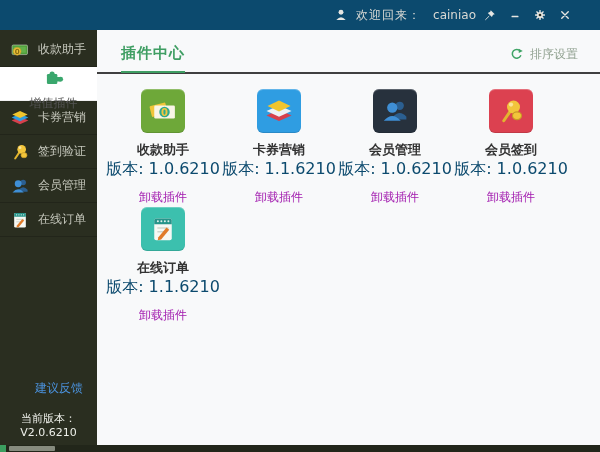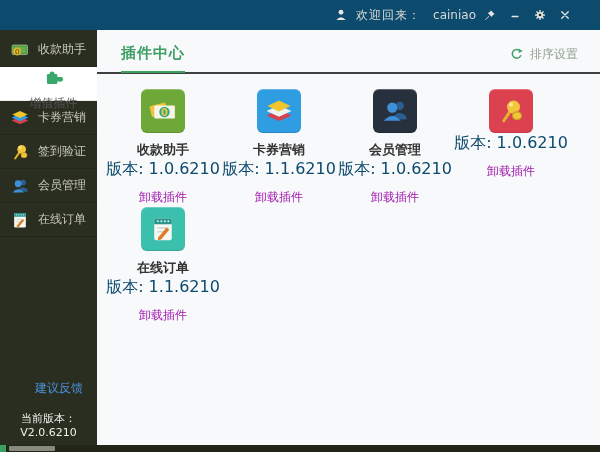--- a/index.html
+++ b/index.html
@@ -297,20 +297,21 @@
           </div>
           <a class="card-link">卸载插件</a>
         </div>
 
         <div class="card">
           <div class="tile" style="background: rgb(220, 65, 80);">
             <svg class="ic">
                 <use href="#i-pin"></use>
               </svg>
           </div>
+          <div class="card-name">会员签到</div>
           <div class="card-version">
             <span>版本:</span>
             <span>1.0.6210</span>
           </div>
           <a class="card-link">卸载插件</a>
         </div>
 
         <div class="card">
           <div class="tile" style="background: rgb(60, 192, 174);">
             <svg class="ic">

